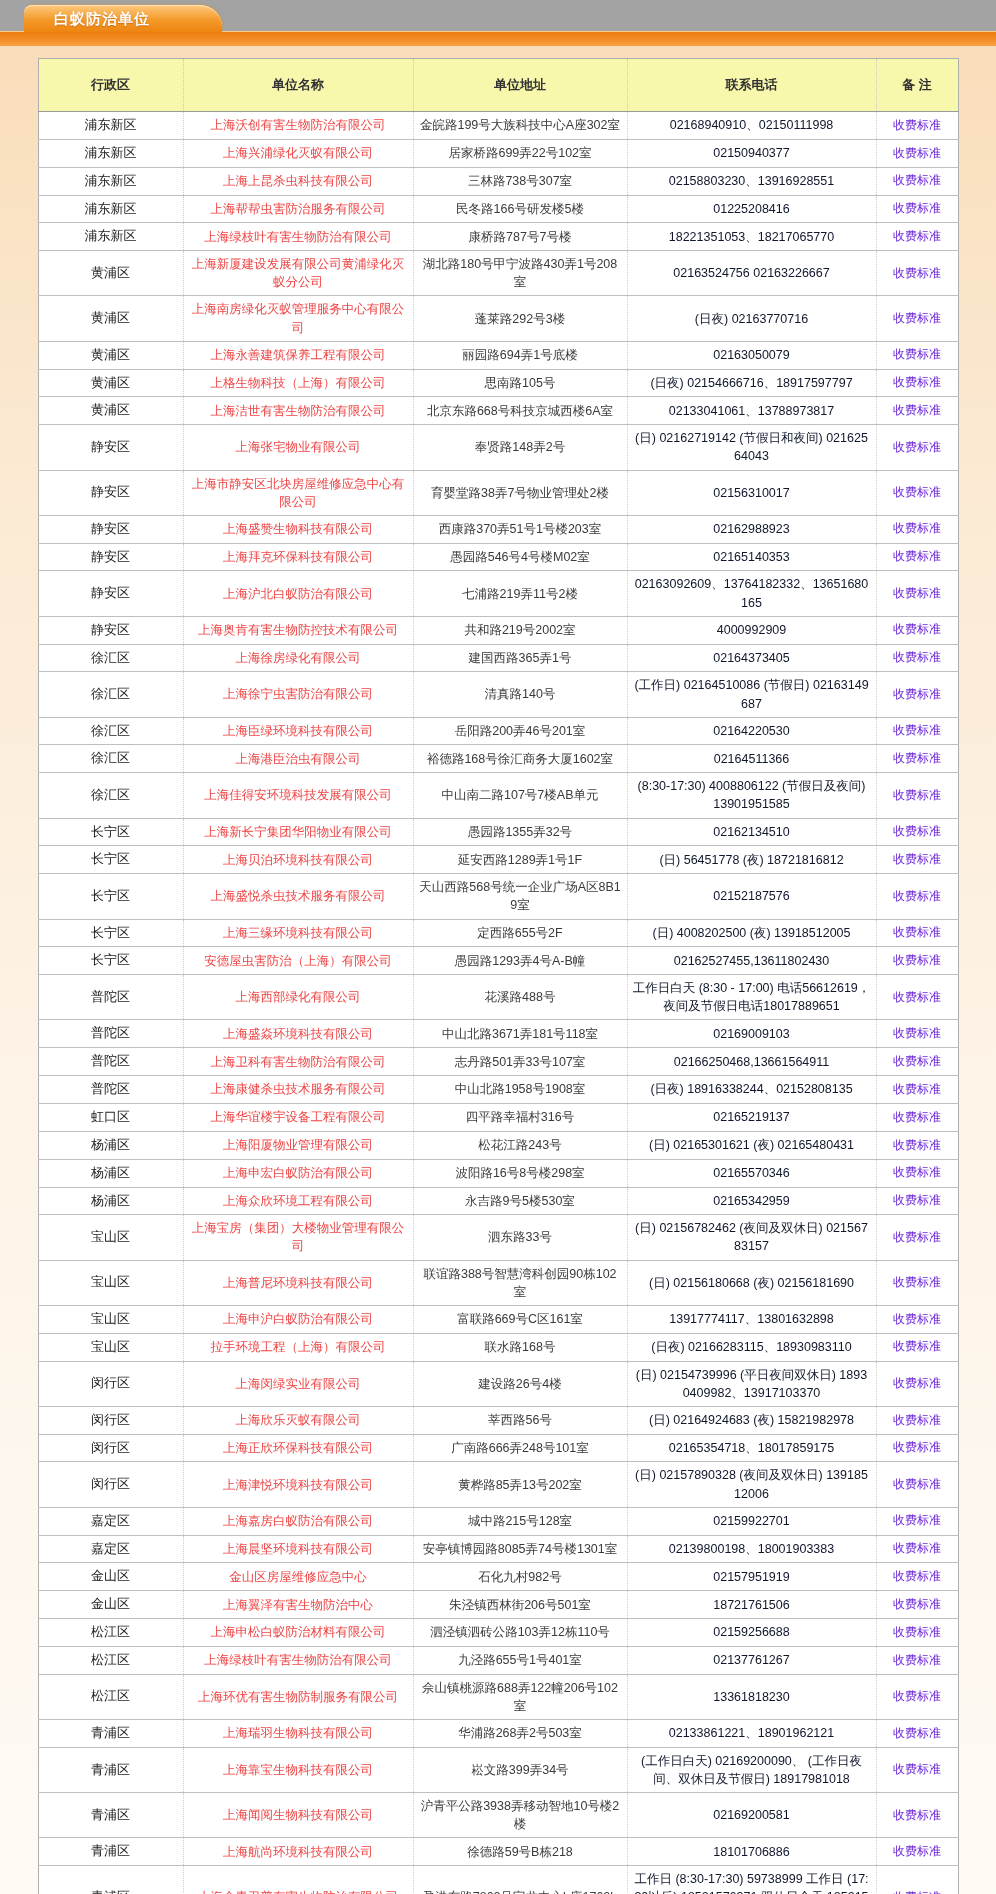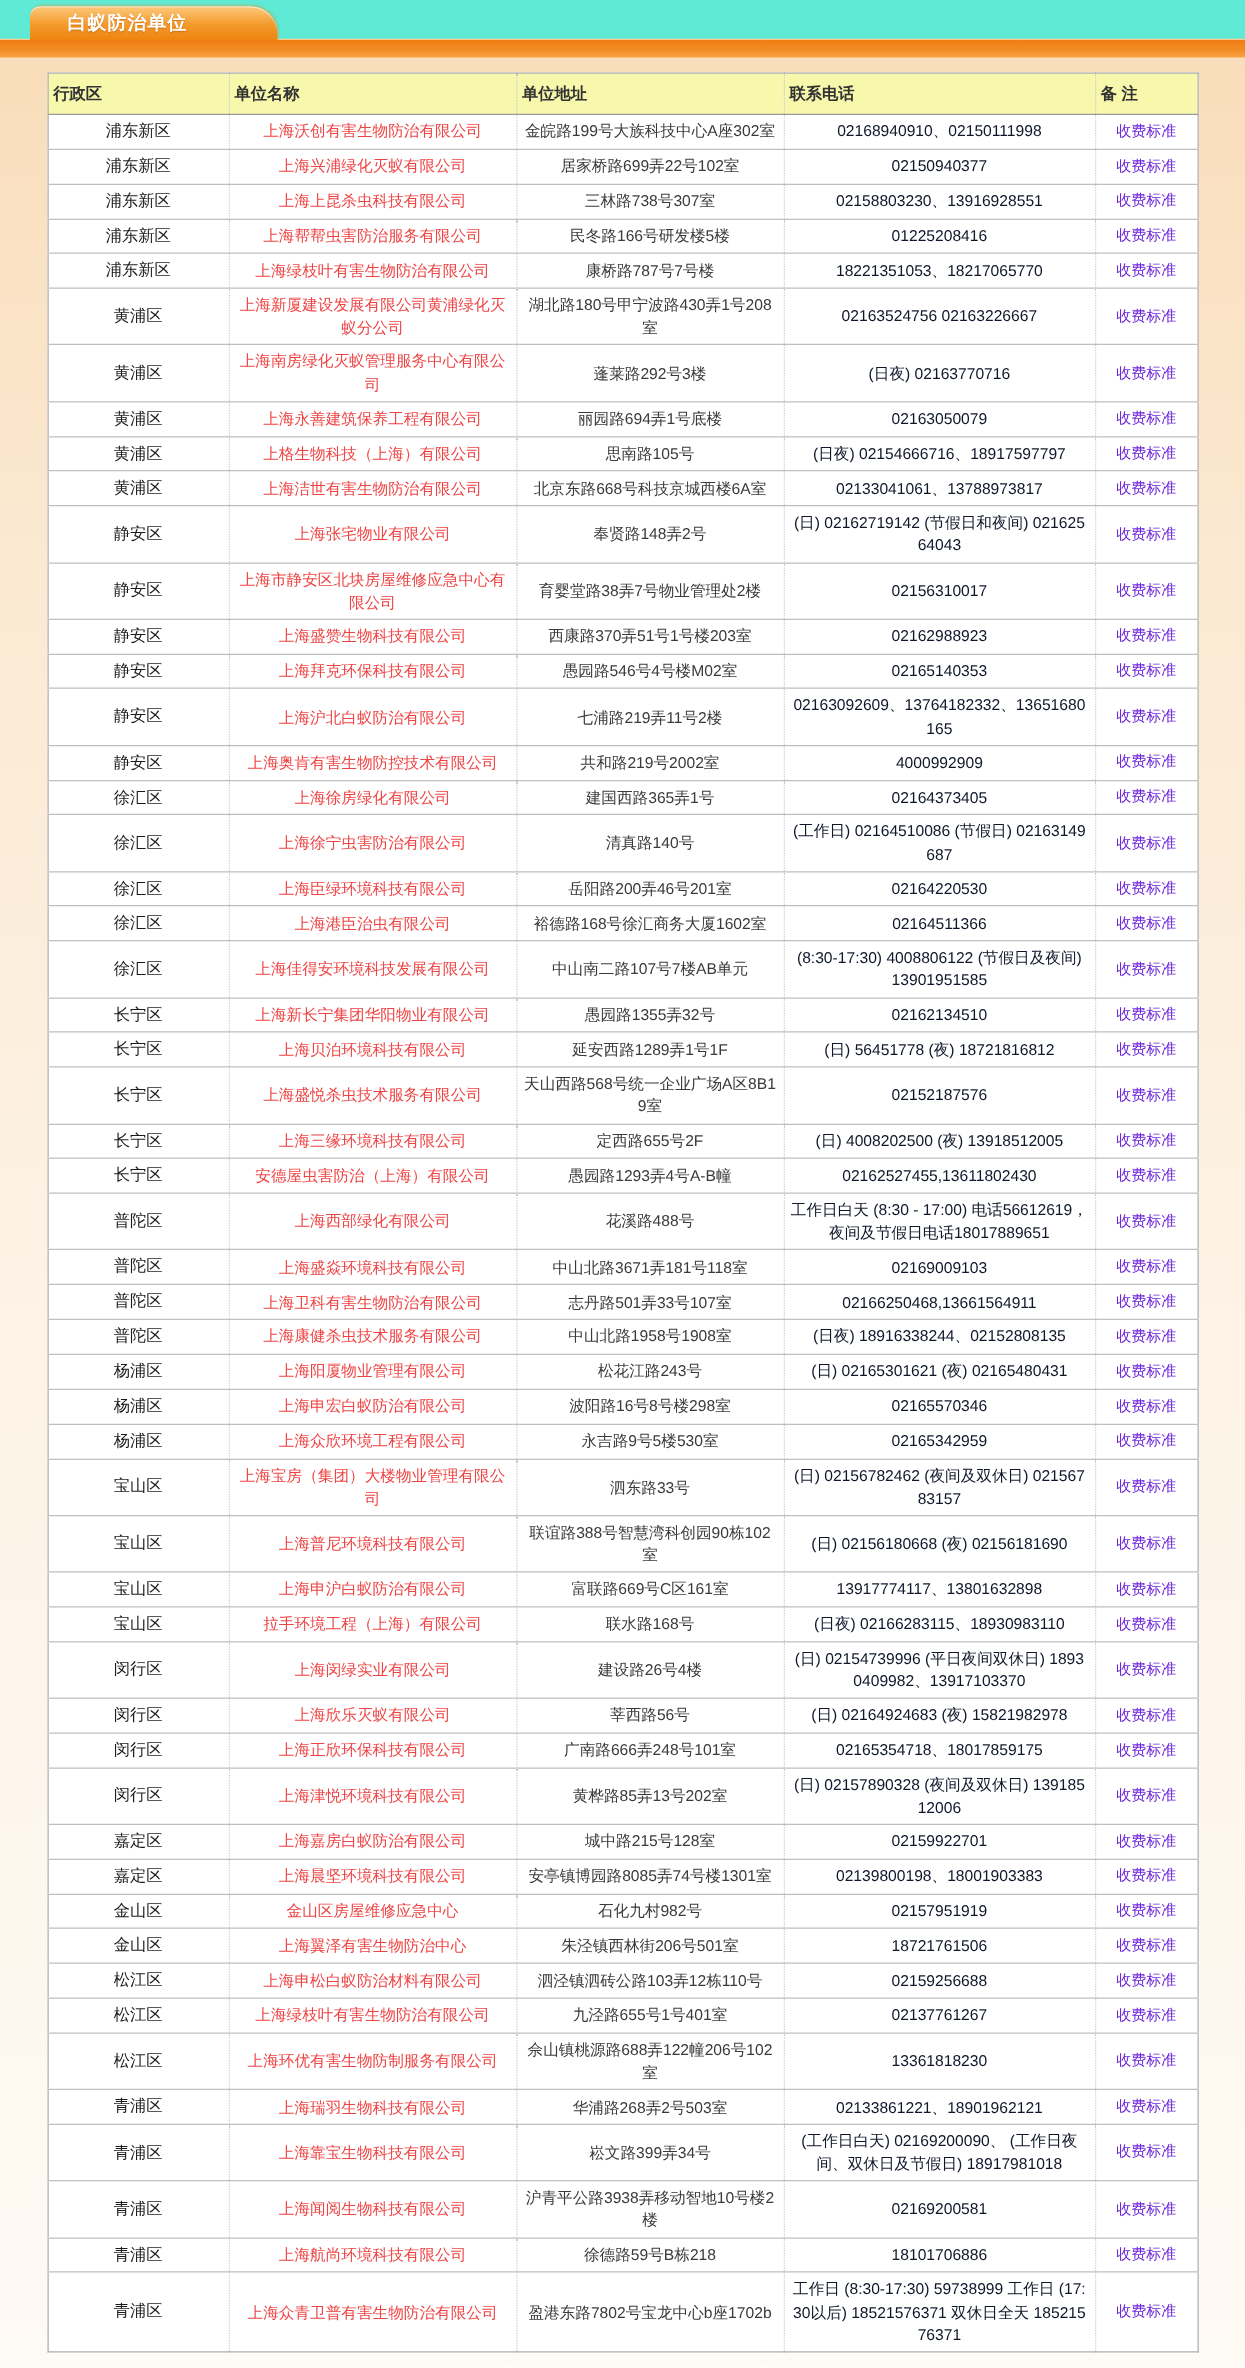--- a/index.html
+++ b/index.html
@@ -2,21 +2,21 @@
 <html lang="zh"><head>
 <meta charset="utf-8">
 <style>
   html,body{margin:0;padding:0;}
   body{
     width:996px;height:1894px;overflow:hidden;
     font-family:"Liberation Sans","DejaVu Sans",sans-serif;
     background:#ffffff;
   }
   
-  .topbar{position:relative;height:45px;background:#5eead4;}
+  .topbar{position:relative;height:45px;background:#a3a3a3;}
   .band{
     position:absolute;left:0;right:0;top:31px;height:14px;
     background:linear-gradient(180deg,#ee7d12 0%,#f28c24 55%,#f7a345 100%);
     border-top:1px solid #fbc98c;
   }
   .tab{
     position:absolute;left:24px;top:5px;z-index:2;
     width:198px;height:27px;box-sizing:border-box;
     padding-left:30px;line-height:27px;
     color:#ffffff;font-weight:bold;font-size:15px;letter-spacing:1px;
@@ -36,22 +36,22 @@
     background:#ffffff;border:1px solid #aeaeae;
     table-layout:fixed;
   }
   col.w-district{width:145px;}
   col.w-name{width:230px;}
   col.w-addr{width:214px;}
   col.w-phone{width:249px;}
   col.w-note{width:82px;}
   th{
     background:#f7f8ac;color:#333;font-size:13px;font-weight:bold;
-    padding:7px 4px;border-left:1px dotted #c9c9c9;border-bottom:1px solid #9a9a9a;
-    text-align:left;
+    padding:17px 4px;border-left:1px dotted #c9c9c9;border-bottom:1px solid #9a9a9a;
+    text-align:center;
   }
   td{
     padding:4px 5px;border-left:1px dotted #cdcdcd;border-top:1px solid #bfbfbf;
     text-align:center;vertical-align:middle;
     font-size:12.5px;color:#3d3d3d;line-height:1.45;
     word-break:break-all;
   }
   th:first-child,td:first-child{border-left:none;}
   .c-district{font-weight:normal;color:#1b1b1b;font-size:13px;}
   .c-name{color:#ef4444;}
@@ -292,20 +292,27 @@
           <td class="c-note">收费标准</td>
         </tr>
         <tr>
           <td class="c-district">普陀区</td>
           <td class="c-name">上海康健杀虫技术服务有限公司</td>
           <td class="c-addr">中山北路1958号1908室</td>
           <td class="c-phone">(日夜) 18916338244、02152808135</td>
           <td class="c-note">收费标准</td>
         </tr>
         <tr>
+          <td class="c-district">虹口区</td>
+          <td class="c-name">上海华谊楼宇设备工程有限公司</td>
+          <td class="c-addr">四平路幸福村316号</td>
+          <td class="c-phone">02165219137</td>
+          <td class="c-note">收费标准</td>
+        </tr>
+        <tr>
           <td class="c-district">杨浦区</td>
           <td class="c-name">上海阳厦物业管理有限公司</td>
           <td class="c-addr">松花江路243号</td>
           <td class="c-phone">(日) 02165301621 (夜) 02165480431</td>
           <td class="c-note">收费标准</td>
         </tr>
         <tr>
           <td class="c-district">杨浦区</td>
           <td class="c-name">上海申宏白蚁防治有限公司</td>
           <td class="c-addr">波阳路16号8号楼298室</td>

